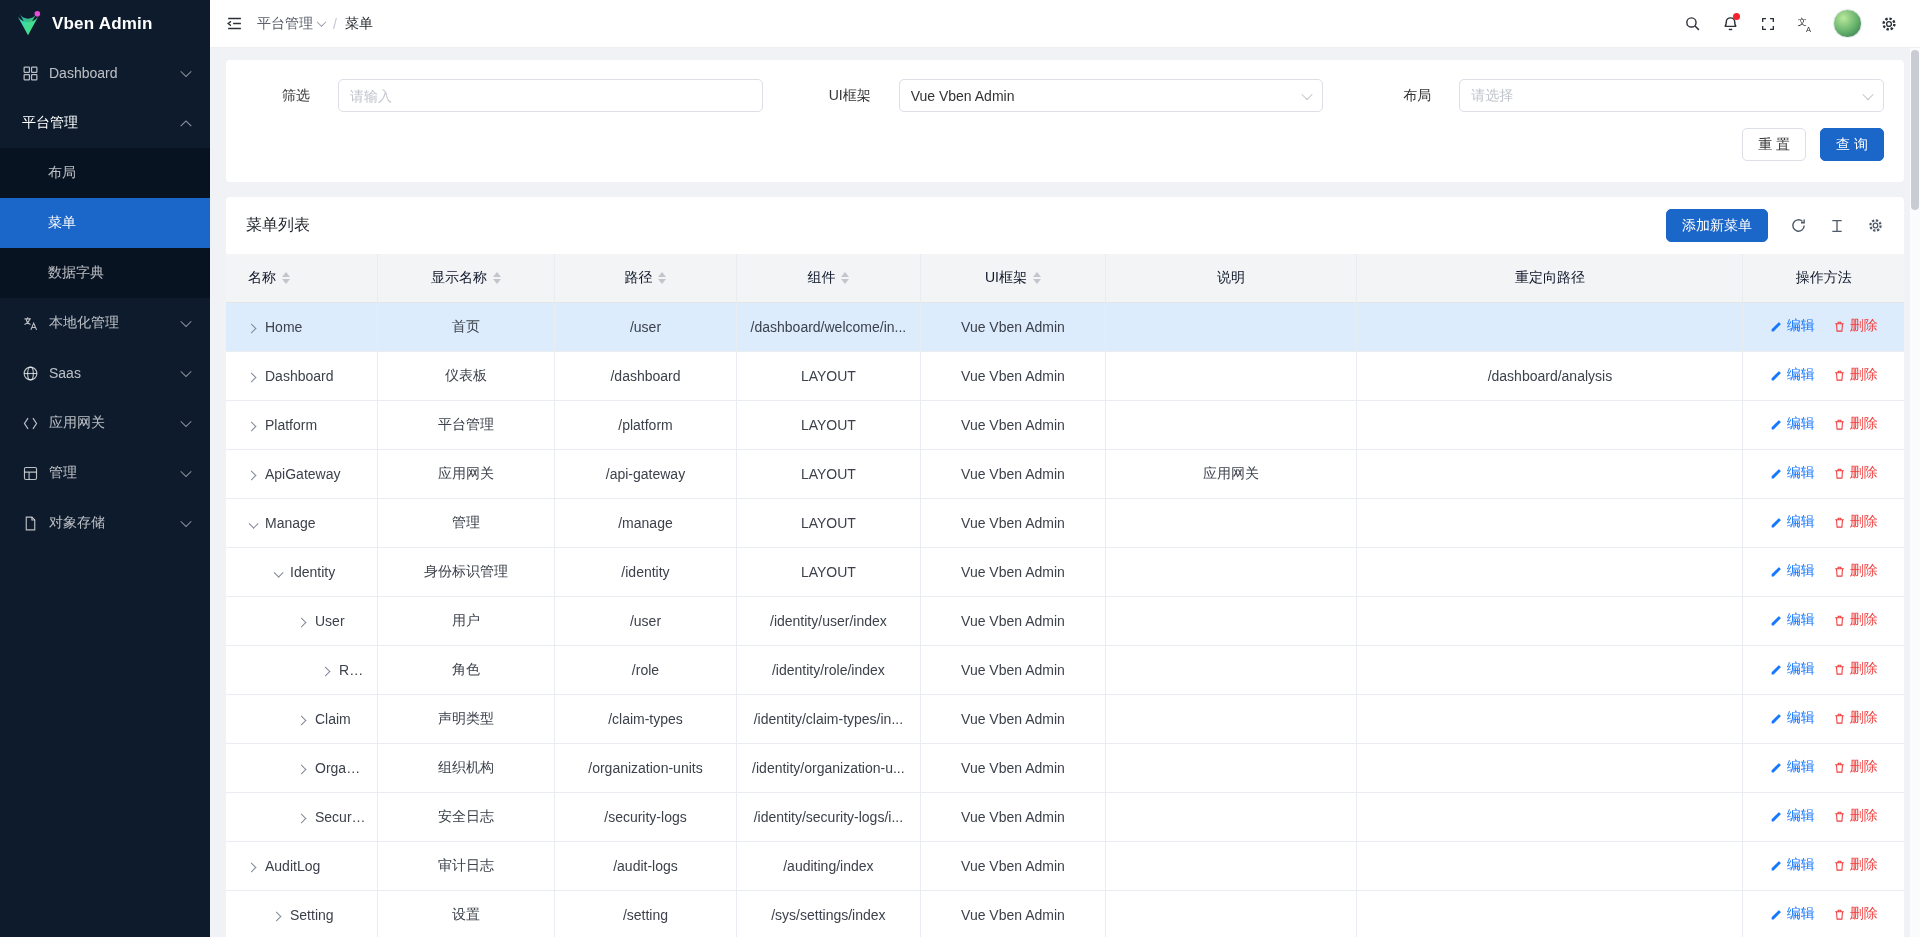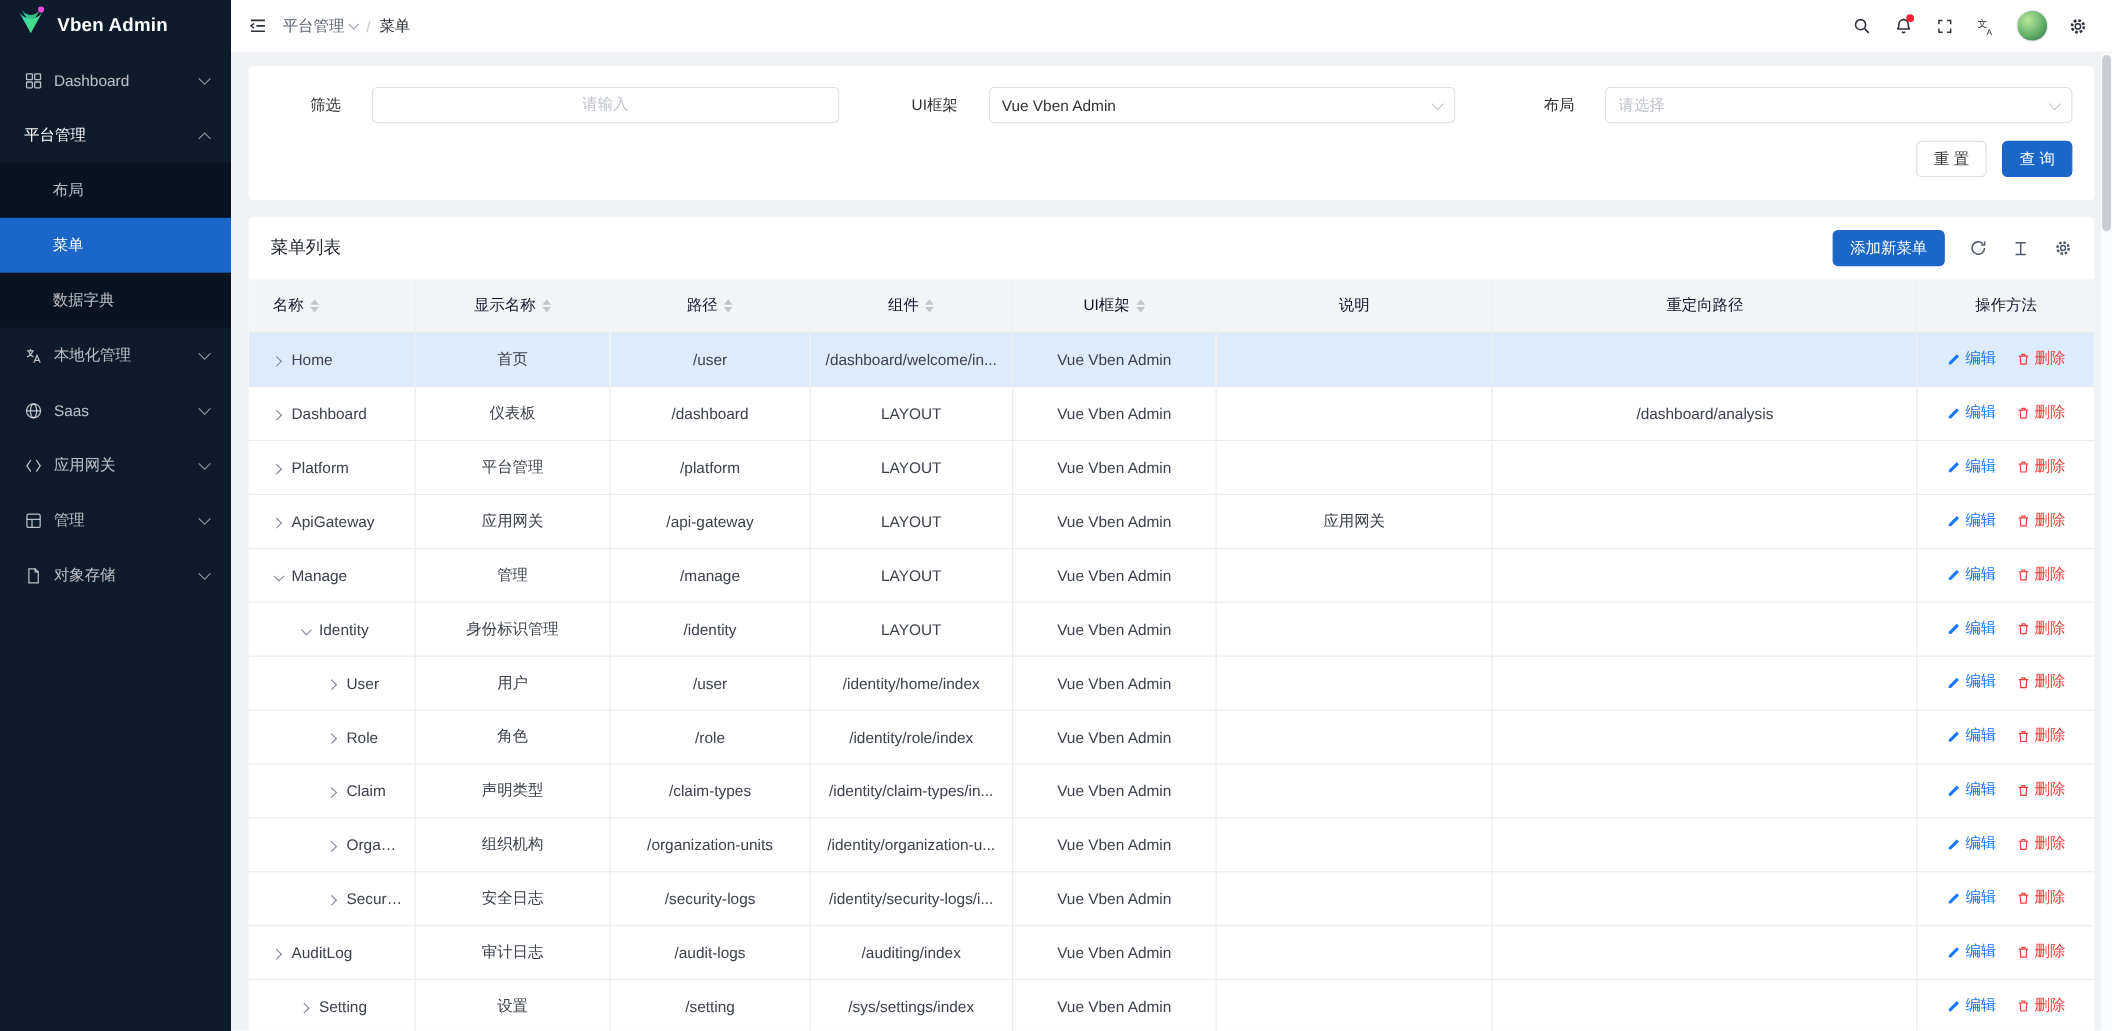--- a/index.html
+++ b/index.html
@@ -3,21 +3,21 @@
 <meta charset="utf-8">
 <style>
   * { box-sizing: border-box; margin: 0; padding: 0; }
   html,body { width:1920px; height:937px; overflow:hidden; }
   body {
     font-family: "Liberation Sans", "DejaVu Sans", sans-serif;
     font-size: 14px; color:#333; background:#f0f2f5;
   }
   
   .sidebar { position:fixed; left:0; top:0; bottom:0; width:210px; background:#0d1b2d; z-index:30; }
-  .logo { display:flex; align-items:flex-end; gap:10px; height:48px; padding:15px 14px; cursor:pointer; }
+  .logo { display:flex; align-items:center; gap:10px; height:48px; padding:0 14px; cursor:pointer; }
   .logo-text { color:#fff; font-size:17px; font-weight:700; letter-spacing:.2px; white-space:nowrap; }
   .menu-item { height:50px; display:flex; align-items:center; padding:0 20px 0 22px; color:rgba(255,255,255,.72); cursor:pointer; }
   .menu-item .mi-icon { width:18px; margin-right:9px; display:inline-flex; align-items:center; }
   .menu-item .mi-label { flex:1; white-space:nowrap; }
   .menu-item.open { color:#fff; font-weight:500; }
   .chev { width:8px; height:8px; border-right:1.6px solid rgba(255,255,255,.55); border-bottom:1.6px solid rgba(255,255,255,.55); transform:rotate(45deg) translate(-1px,-1px); }
   .chev.up { transform:rotate(-135deg) translate(-2px,-2px); }
   .menu-sub { height:50px; display:flex; align-items:center; padding-left:48px; color:rgba(255,255,255,.72); background:#081322; cursor:pointer; white-space:nowrap; }
   .menu-sub.active { background:#1b66c9; color:#fff; }
   
@@ -33,21 +33,21 @@
   .badge-dot { position:absolute; top:6px; right:7px; width:7px; height:7px; border-radius:50%; background:#f5222d; }
   .avatar { width:29px; height:29px; border-radius:50%; background:radial-gradient(circle at 35% 30%, #b9e89a 0%, #63b06a 55%, #2f6e49 100%); margin:0 6px; cursor:pointer; border:1px solid #e3e6ea; }
   
   .main { position:absolute; left:210px; top:48px; right:0; bottom:0; padding:12px 16px; overflow:hidden; }
   .card { background:#fff; border-radius:4px; }
   .filter-card { padding:19px 20px 21px; display:flex; flex-direction:column; gap:16px; }
   .filter-row { display:flex; gap:44px; }
   .field { flex:1; display:flex; align-items:center; gap:28px; min-width:0; }
   .field-label { min-width:64px; text-align:right; color:#333; white-space:nowrap; }
   .control { flex:1; height:33px; border:1px solid #dcdfe6; border-radius:5px; background:#fff; font-size:14px; color:#333; padding:0 11px; display:flex; align-items:center; min-width:0; }
-  input.control { outline:none; font-family:Liberation Mono, monospace;text-align:center; }
+  input.control { outline:none; font-family:Liberation Sans, sans-serif; }
   input.control::placeholder { color:#c0c4cc; }
   .select { cursor:pointer; justify-content:space-between; gap:8px; }
   .select .sel-value { flex:1; overflow:hidden; white-space:nowrap; text-overflow:ellipsis; }
   .select.placeholder .sel-value { color:#c0c4cc; }
   .sel-chev { width:8px; height:8px; border-right:1.4px solid #c0c4cc; border-bottom:1.4px solid #c0c4cc; transform:rotate(45deg) translate(-1px,-1px); flex:none; }
   .filter-actions { display:flex; justify-content:flex-end; gap:14px; }
   .btn { height:33px; padding:0 15px; border-radius:5px; border:1px solid #dcdfe6; background:#fff; color:#333; font-size:14px; font-family:inherit; display:inline-flex; align-items:center; justify-content:center; cursor:pointer; white-space:nowrap; }
   .btn.primary { background:#1b66c9; border-color:#1b66c9; color:#fff; }
   
   .table-card { margin-top:15px; overflow:hidden; }
@@ -478,41 +478,41 @@
                   <path d="M4 7h16M9.5 7V4h5v3M6.5 7l1 13.5h9l1-13.5"></path>
                 </svg>
                 <span>删除</span>
               </a>
             </td>
           </tr>
           <tr>
             <td style="padding-left: 72px;"><span class="arrow"></span><span>User</span></td>
             <td>用户</td>
             <td>/user</td>
-            <td>/identity/home/index</td>
-            <td>Vue Vben Admin</td>
-            <td></td>
-            <td></td>
-            <td class="actions">
-              <a class="link edit">
-                <svg width="13" height="13" viewBox="0 0 24 24" fill="currentColor">
-                  <path d="M3 17.3V21h3.7L19.4 8.3a1 1 0 0 0 0-1.4l-2.3-2.3a1 1 0 0 0-1.4 0L3 17.3z"></path>
-                </svg>
-                <span>编辑</span>
-              </a>
-              <a class="link del">
-                <svg width="13" height="13" viewBox="0 0 24 24" fill="none" stroke="currentColor" stroke-width="2">
-                  <path d="M4 7h16M9.5 7V4h5v3M6.5 7l1 13.5h9l1-13.5"></path>
-                </svg>
-                <span>删除</span>
-              </a>
-            </td>
-          </tr>
-          <tr>
-            <td style="padding-left: 72px;"><span class="arrow"></span><span>Role</span></td>
+            <td>/identity/user/index</td>
+            <td>Vue Vben Admin</td>
+            <td></td>
+            <td></td>
+            <td class="actions">
+              <a class="link edit">
+                <svg width="13" height="13" viewBox="0 0 24 24" fill="currentColor">
+                  <path d="M3 17.3V21h3.7L19.4 8.3a1 1 0 0 0 0-1.4l-2.3-2.3a1 1 0 0 0-1.4 0L3 17.3z"></path>
+                </svg>
+                <span>编辑</span>
+              </a>
+              <a class="link del">
+                <svg width="13" height="13" viewBox="0 0 24 24" fill="none" stroke="currentColor" stroke-width="2">
+                  <path d="M4 7h16M9.5 7V4h5v3M6.5 7l1 13.5h9l1-13.5"></path>
+                </svg>
+                <span>删除</span>
+              </a>
+            </td>
+          </tr>
+          <tr>
+            <td style="padding-left: 96px;"><span class="arrow"></span><span>Role</span></td>
             <td>角色</td>
             <td>/role</td>
             <td>/identity/role/index</td>
             <td>Vue Vben Admin</td>
             <td></td>
             <td></td>
             <td class="actions">
               <a class="link edit">
                 <svg width="13" height="13" viewBox="0 0 24 24" fill="currentColor">
                   <path d="M3 17.3V21h3.7L19.4 8.3a1 1 0 0 0 0-1.4l-2.3-2.3a1 1 0 0 0-1.4 0L3 17.3z"></path>

